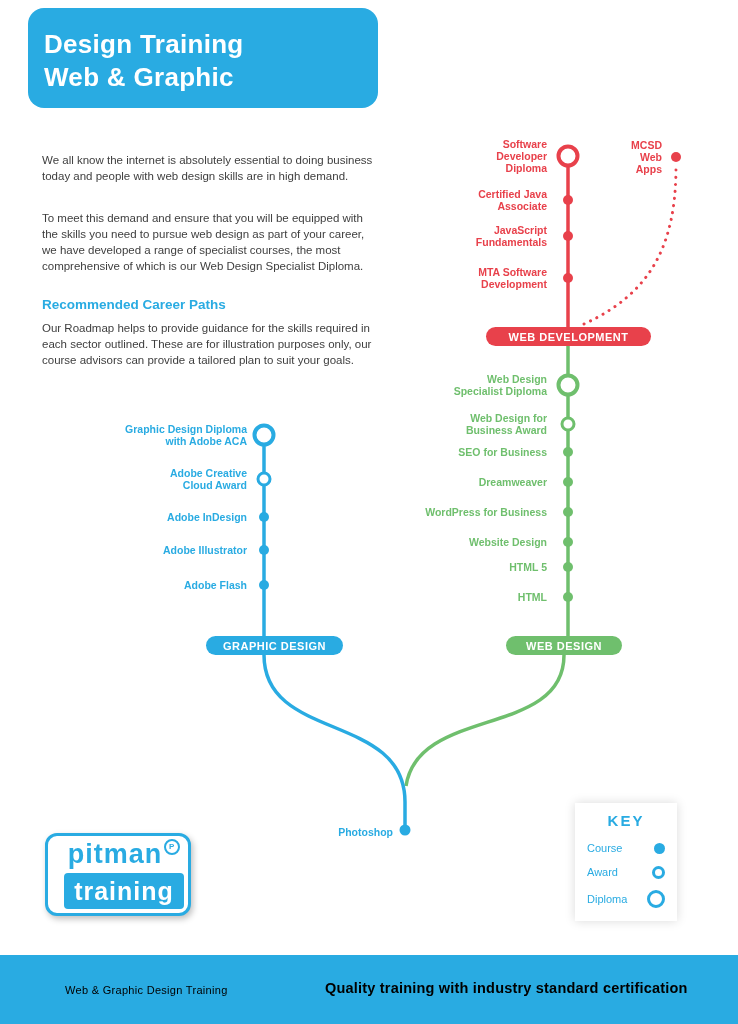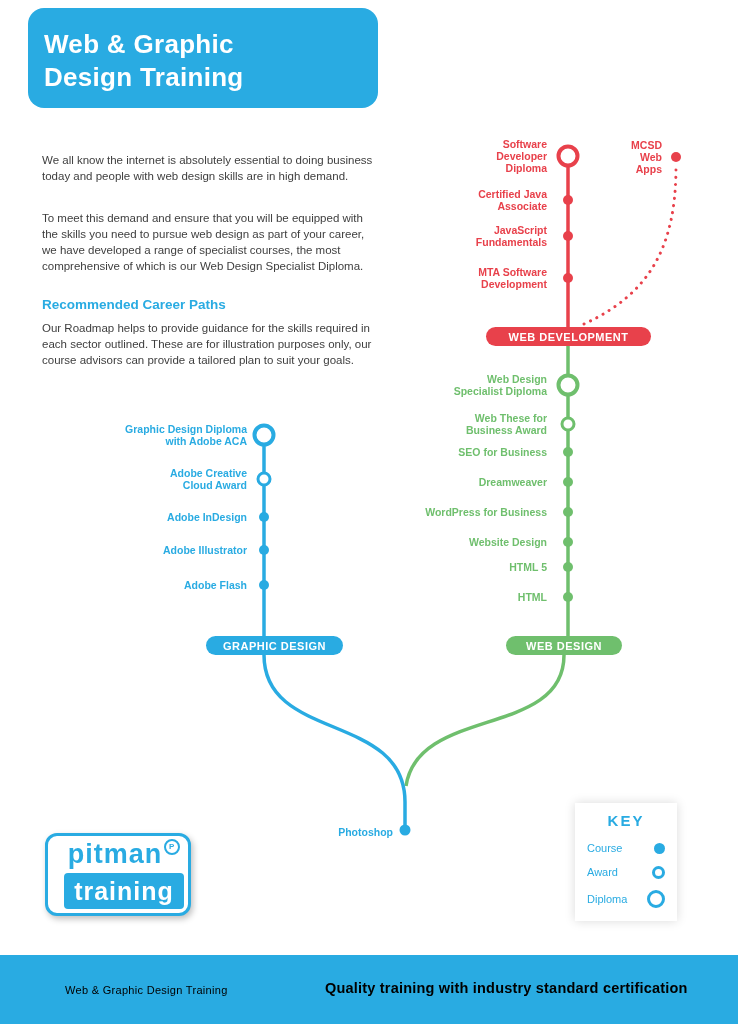--- a/index.html
+++ b/index.html
@@ -67,22 +67,22 @@
     <path class="w red" d="M568 152 V336"></path>
     <path class="w red dotted" d="M584 324 C650 294 676 246 676 167"></path>
     <path class="w green" d="M568 346 V646"></path>
     <path class="w green" d="M564 655 C564 738 418 706 406 786"></path>
     <path class="w blue" d="M264 437 V646"></path>
     <path class="w blue" d="M264 655 C264 742 405 712 405 802 V826"></path>
   </svg>
 
   <div class="banner">
     <div class="banner-title">
+      <div>Design Training</div>
       <div>Web &amp; Graphic</div>
-      <div>Design Training</div>
     </div>
   </div>
 
   <div class="body-para" style="top:152px">We all know the internet is absolutely essential to doing business today and people with web design skills are in high demand.</div>
   <div class="body-para" style="top:210px">To meet this demand and ensure that you will be equipped with the skills you need to pursue web design as part of your career, we have developed a range of specialist courses, the most comprehensive of which is our Web Design Specialist Diploma.</div>
   <div class="career-heading">Recommended Career Paths</div>
   <div class="body-para" style="top:320px">Our Roadmap helps to provide guidance for the skills required in each sector outlined. These are for illustration purposes only, our course advisors can provide a tailored plan to suit your goals.</div>
 
   <div class="label red" style="left:477px;top:138px;width:70px">Software Developer Diploma</div>
   <div class="label red" style="left:457px;top:188px;width:90px">Certified Java Associate</div>
@@ -91,21 +91,21 @@
   <div class="label red" style="left:617px;top:139px;width:45px">MCSD Web Apps</div>
 
   <div class="dot diploma red" style="left:568px;top:156px"></div>
   <div class="dot course red" style="left:568px;top:200px"></div>
   <div class="dot course red" style="left:568px;top:236px"></div>
   <div class="dot course red" style="left:568px;top:278px"></div>
   <div class="dot course red" style="left:676px;top:157px"></div>
   <div class="badge red" style="left:486px;top:327px;width:165px">WEB DEVELOPMENT</div>
 
   <div class="label green" style="left:439px;top:373px;width:108px">Web Design Specialist Diploma</div>
-  <div class="label green" style="left:455px;top:412px;width:92px">Web These for Business Award</div>
+  <div class="label green" style="left:455px;top:412px;width:92px">Web Design for Business Award</div>
   <div class="label green" style="left:397px;top:446px;width:150px">SEO for Business</div>
   <div class="label green" style="left:397px;top:476px;width:150px">Dreamweaver</div>
   <div class="label green" style="left:397px;top:506px;width:150px">WordPress for Business</div>
   <div class="label green" style="left:397px;top:536px;width:150px">Website Design</div>
   <div class="label green" style="left:397px;top:561px;width:150px">HTML 5</div>
   <div class="label green" style="left:397px;top:591px;width:150px">HTML</div>
 
   <div class="dot diploma green" style="left:568px;top:385px"></div>
   <div class="dot award green" style="left:568px;top:424px"></div>
   <div class="dot course green" style="left:568px;top:452px"></div>

